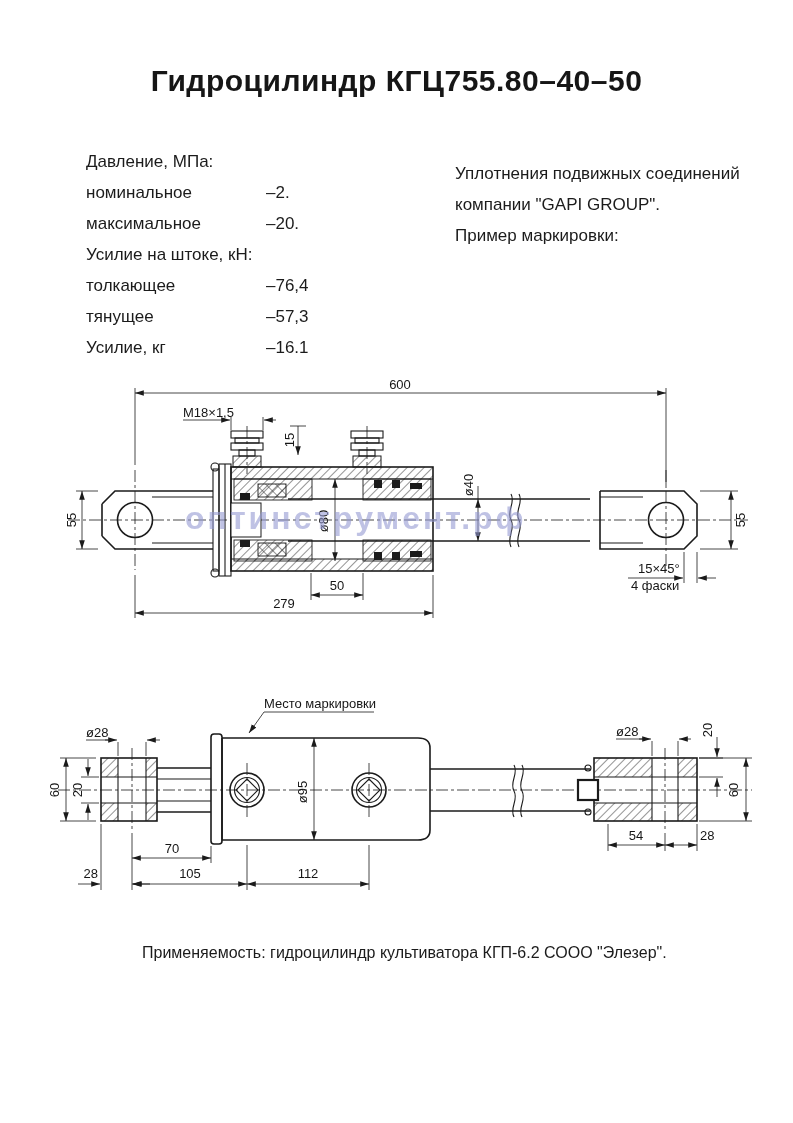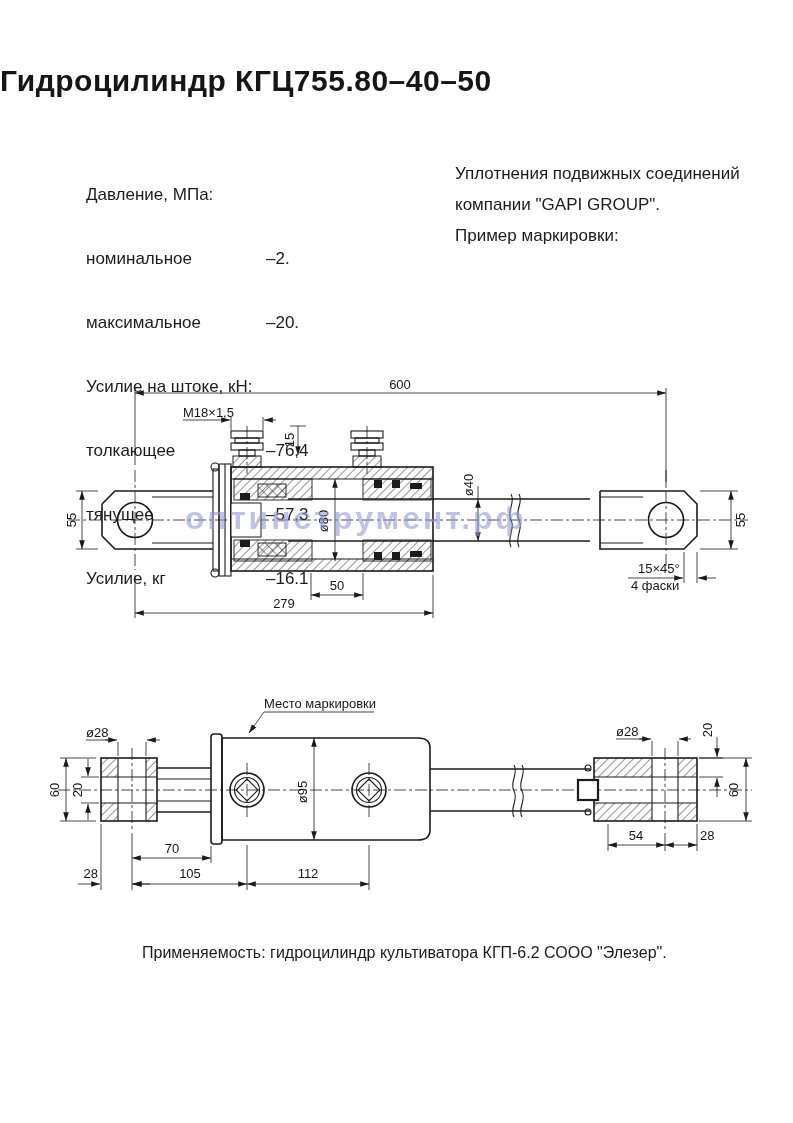--- a/index.html
+++ b/index.html
@@ -1,21 +1,21 @@
 <!DOCTYPE html>
 <html><head>
 <meta charset="utf-8">
 <style>
   html,body{margin:0;padding:0;background:#fff;}
   .page{position:relative;width:793px;height:1123px;background:#ffffff;overflow:hidden;
         font-family:"Liberation Sans",sans-serif;color:#1b1b1b;}
-  .title{position:absolute;left:0;right:0;top:64px;text-align:left;
+  .title{position:absolute;left:0;right:0;top:64px;text-align:center;
          font-size:30px;font-weight:bold;letter-spacing:0.5px;color:#161616;}
   .specs{position:absolute;left:86px;top:146px;width:300px;font-size:17px;}
-  .spec-row{display:flex;height:31px;align-items:center;margin-top:33px;}
+  .spec-row{display:flex;height:31px;align-items:center;}
   .spec-label{width:180px;}
   .spec-value{flex:1;}
   .notes{position:absolute;left:455px;top:158px;width:300px;font-size:17px;line-height:31px;}
   .watermark{position:absolute;left:185px;top:500px;font-size:32px;font-weight:600;
              letter-spacing:3px;color:rgba(148,153,210,0.60);white-space:nowrap;pointer-events:none;}
   .footer{position:absolute;left:142px;top:944px;font-size:16px;}
   svg{position:absolute;left:0;}
   svg text{font-family:"Liberation Sans",sans-serif;font-size:13px;fill:#161616;}
   .ol{stroke:#1b1b1b;stroke-width:1.6;fill:none;}
   .ml{stroke:#1b1b1b;stroke-width:1.1;fill:none;}

